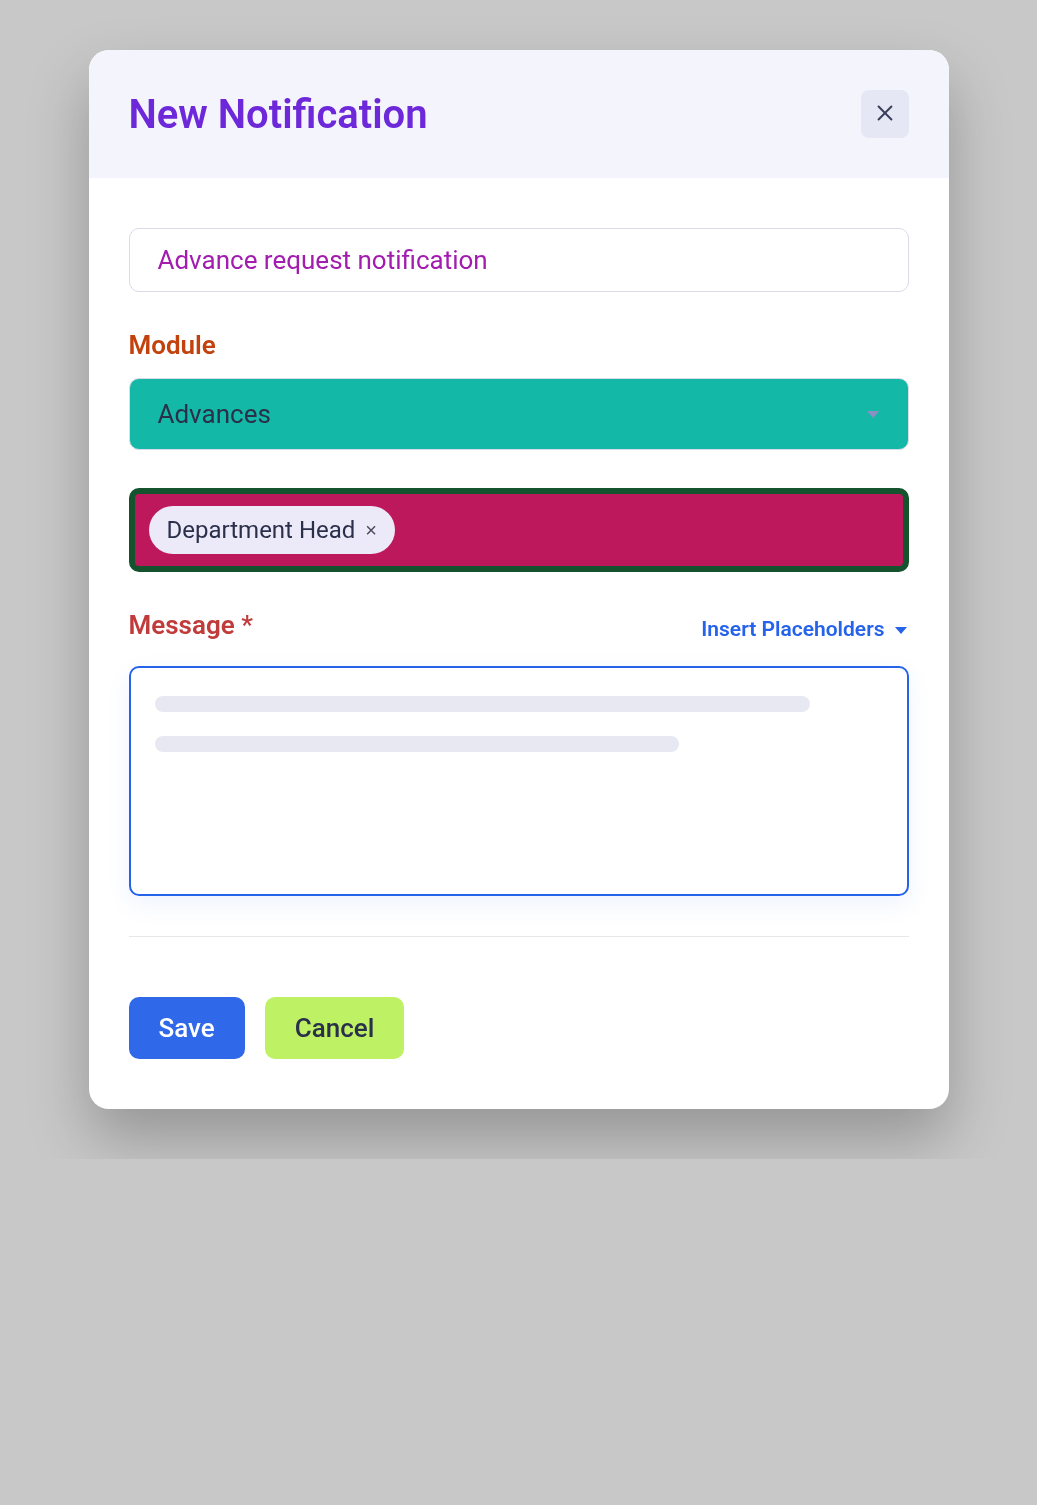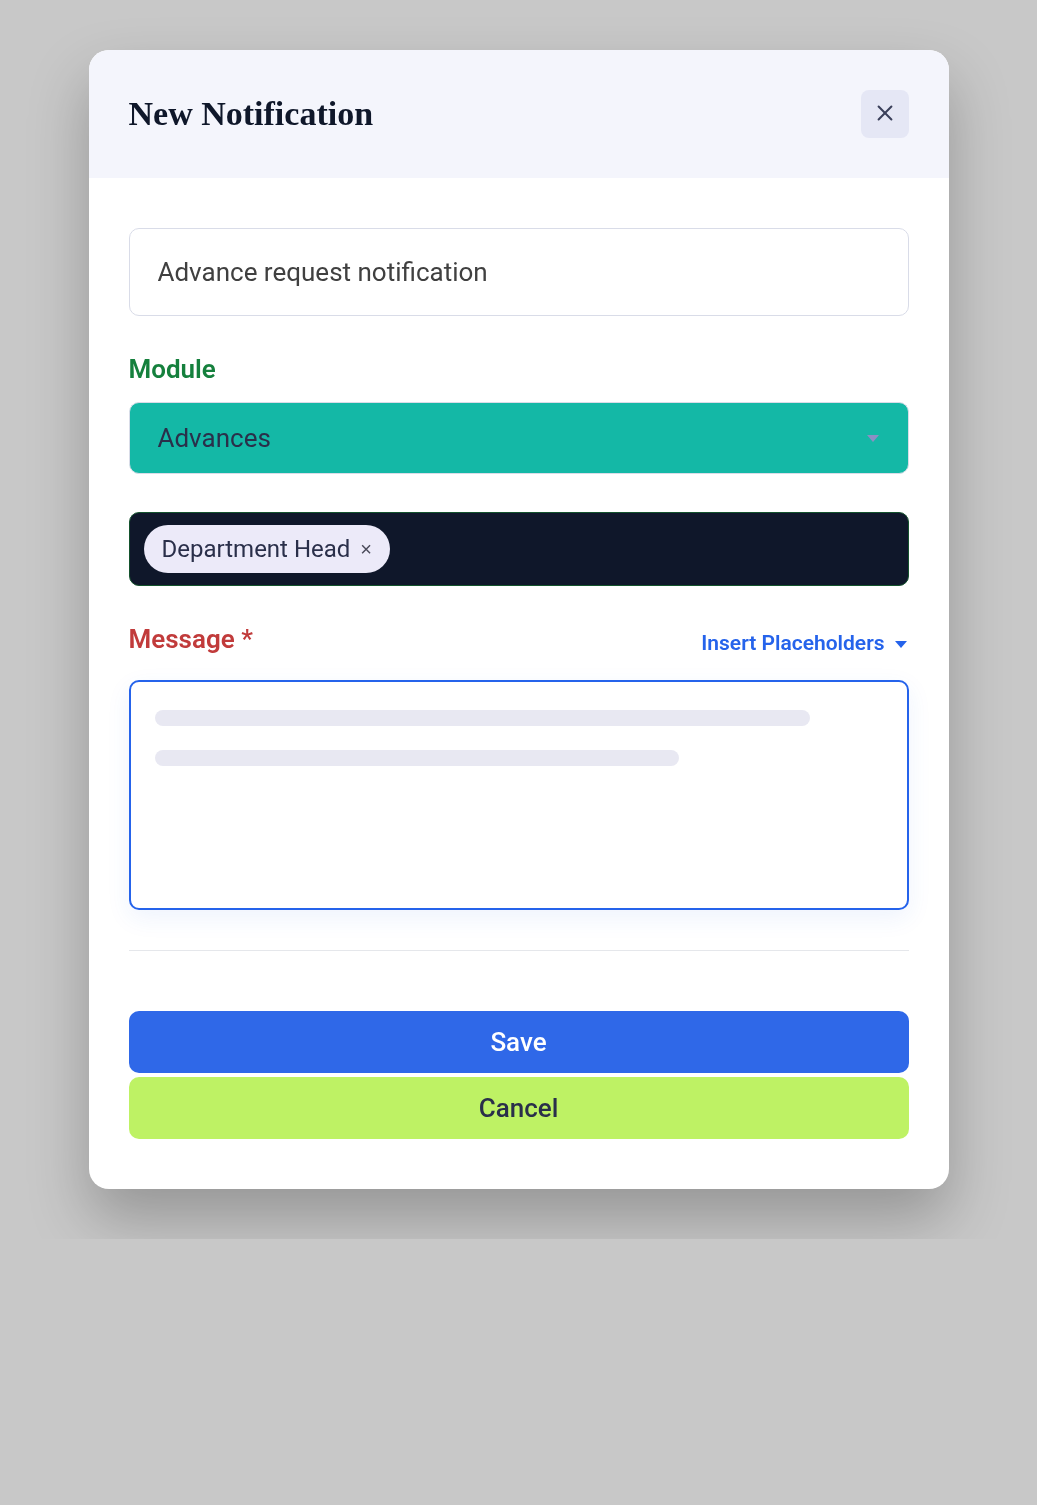--- a/index.html
+++ b/index.html
@@ -23,24 +23,23 @@
       overflow: hidden;
     }
     .modal-header {
       background: #f4f5fc;
       padding: 40px 40px 40px 40px;
       display: flex;
       justify-content: space-between;
       align-items: center;
     }
     .modal-title {
-      font-size: 34px;
+      font-size: 40px;
       font-weight: 600;
-      color: #0f172a;
-      font-family: Liberation Serif, serif;
+      color: #6d28d9;
     }
     .close-btn {
       width: 48px;
       height: 48px;
       background: #e5e7f5;
       border: none;
       border-radius: 8px;
       display: flex;
       align-items: center;
       justify-content: center;
@@ -53,34 +52,34 @@
     .modal-body {
       padding: 50px 40px 30px 40px;
     }
     .form-group {
       margin-bottom: 38px;
     }
     .form-label {
       display: block;
       font-size: 26px;
       font-weight: 600;
-      color: #15803d;
+      color: #c2410c;
       margin-bottom: 18px;
     }
     .form-label.required {
       color: #c13b3b;
     }
     .form-label.required::after {
       content: " *";
     }
     .text-input {
       width: 100%;
-      padding: 28px 28px;
-      font-size: 26px;
-      color: #404040;
+      padding: 16px 28px;
+      font-size: 26px;
+      color: #a21caf;
       border: 1px solid #d9dce8;
       border-radius: 10px;
       background: #ffffff;
       font-family: inherit;
     }
     .select-wrapper {
       position: relative;
       width: 100%;
     }
     .select-input {
@@ -103,23 +102,23 @@
       pointer-events: none;
     }
     .select-caret svg {
       width: 16px;
       height: 12px;
       display: block;
     }
     .tag-input {
       width: 100%;
       padding: 12px 14px;
-      border: 1px solid #14532d;
-      border-radius: 10px;
-      background: #0f172a;
+      border: 6px solid #14532d;
+      border-radius: 10px;
+      background: #be185d;
       display: flex;
       flex-wrap: wrap;
       gap: 8px;
       min-height: 70px;
       align-items: center;
     }
     .tag {
       background: #eceaf9;
       color: #2a2f4a;
       padding: 10px 18px;
@@ -184,22 +183,21 @@
       width: 72%;
     }
     .divider {
       border: none;
       border-top: 1px solid #e5e7eb;
       margin: 40px 0 30px 0;
     }
     .modal-footer {
       padding: 0 40px 50px 40px;
       display: flex;
-      gap: 4px;
-      flex-direction: column;
+      gap: 20px;
     }
     .btn {
       padding: 16px 30px;
       font-size: 26px;
       font-weight: 500;
       border-radius: 10px;
       border: none;
       cursor: pointer;
       font-family: inherit;
     }

